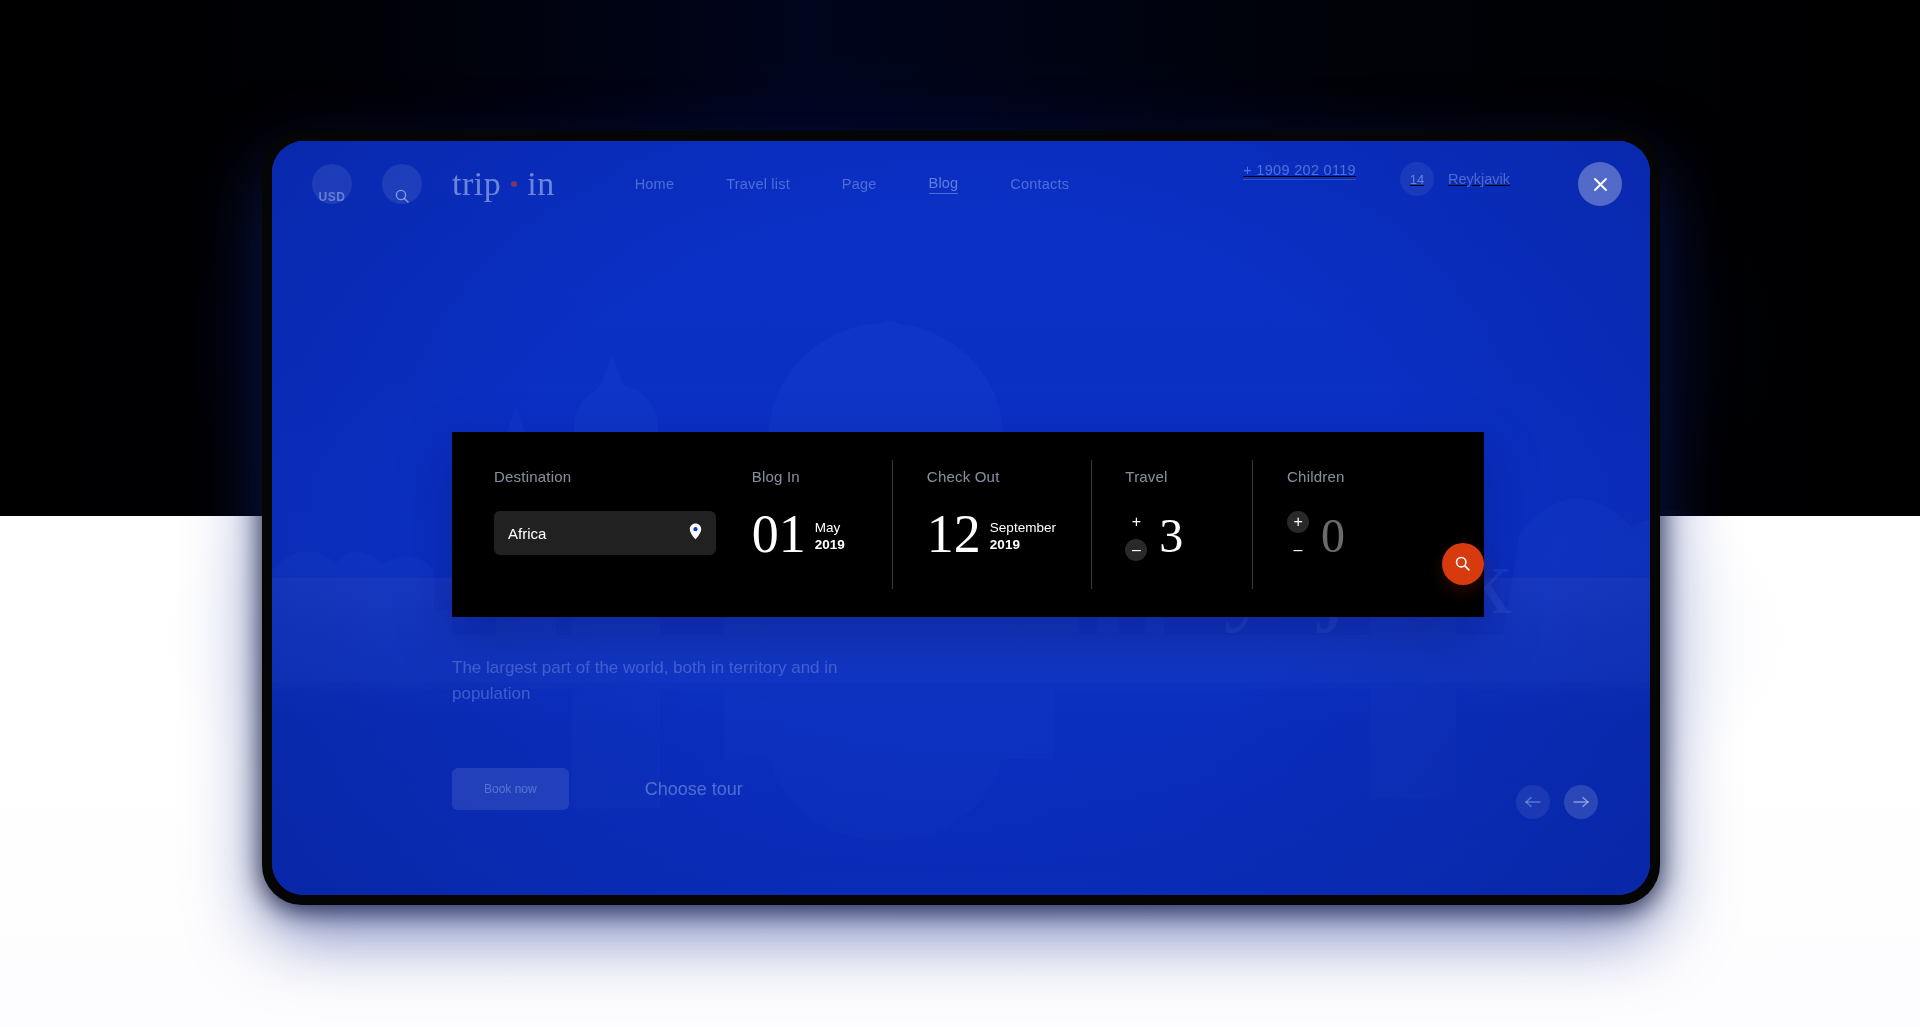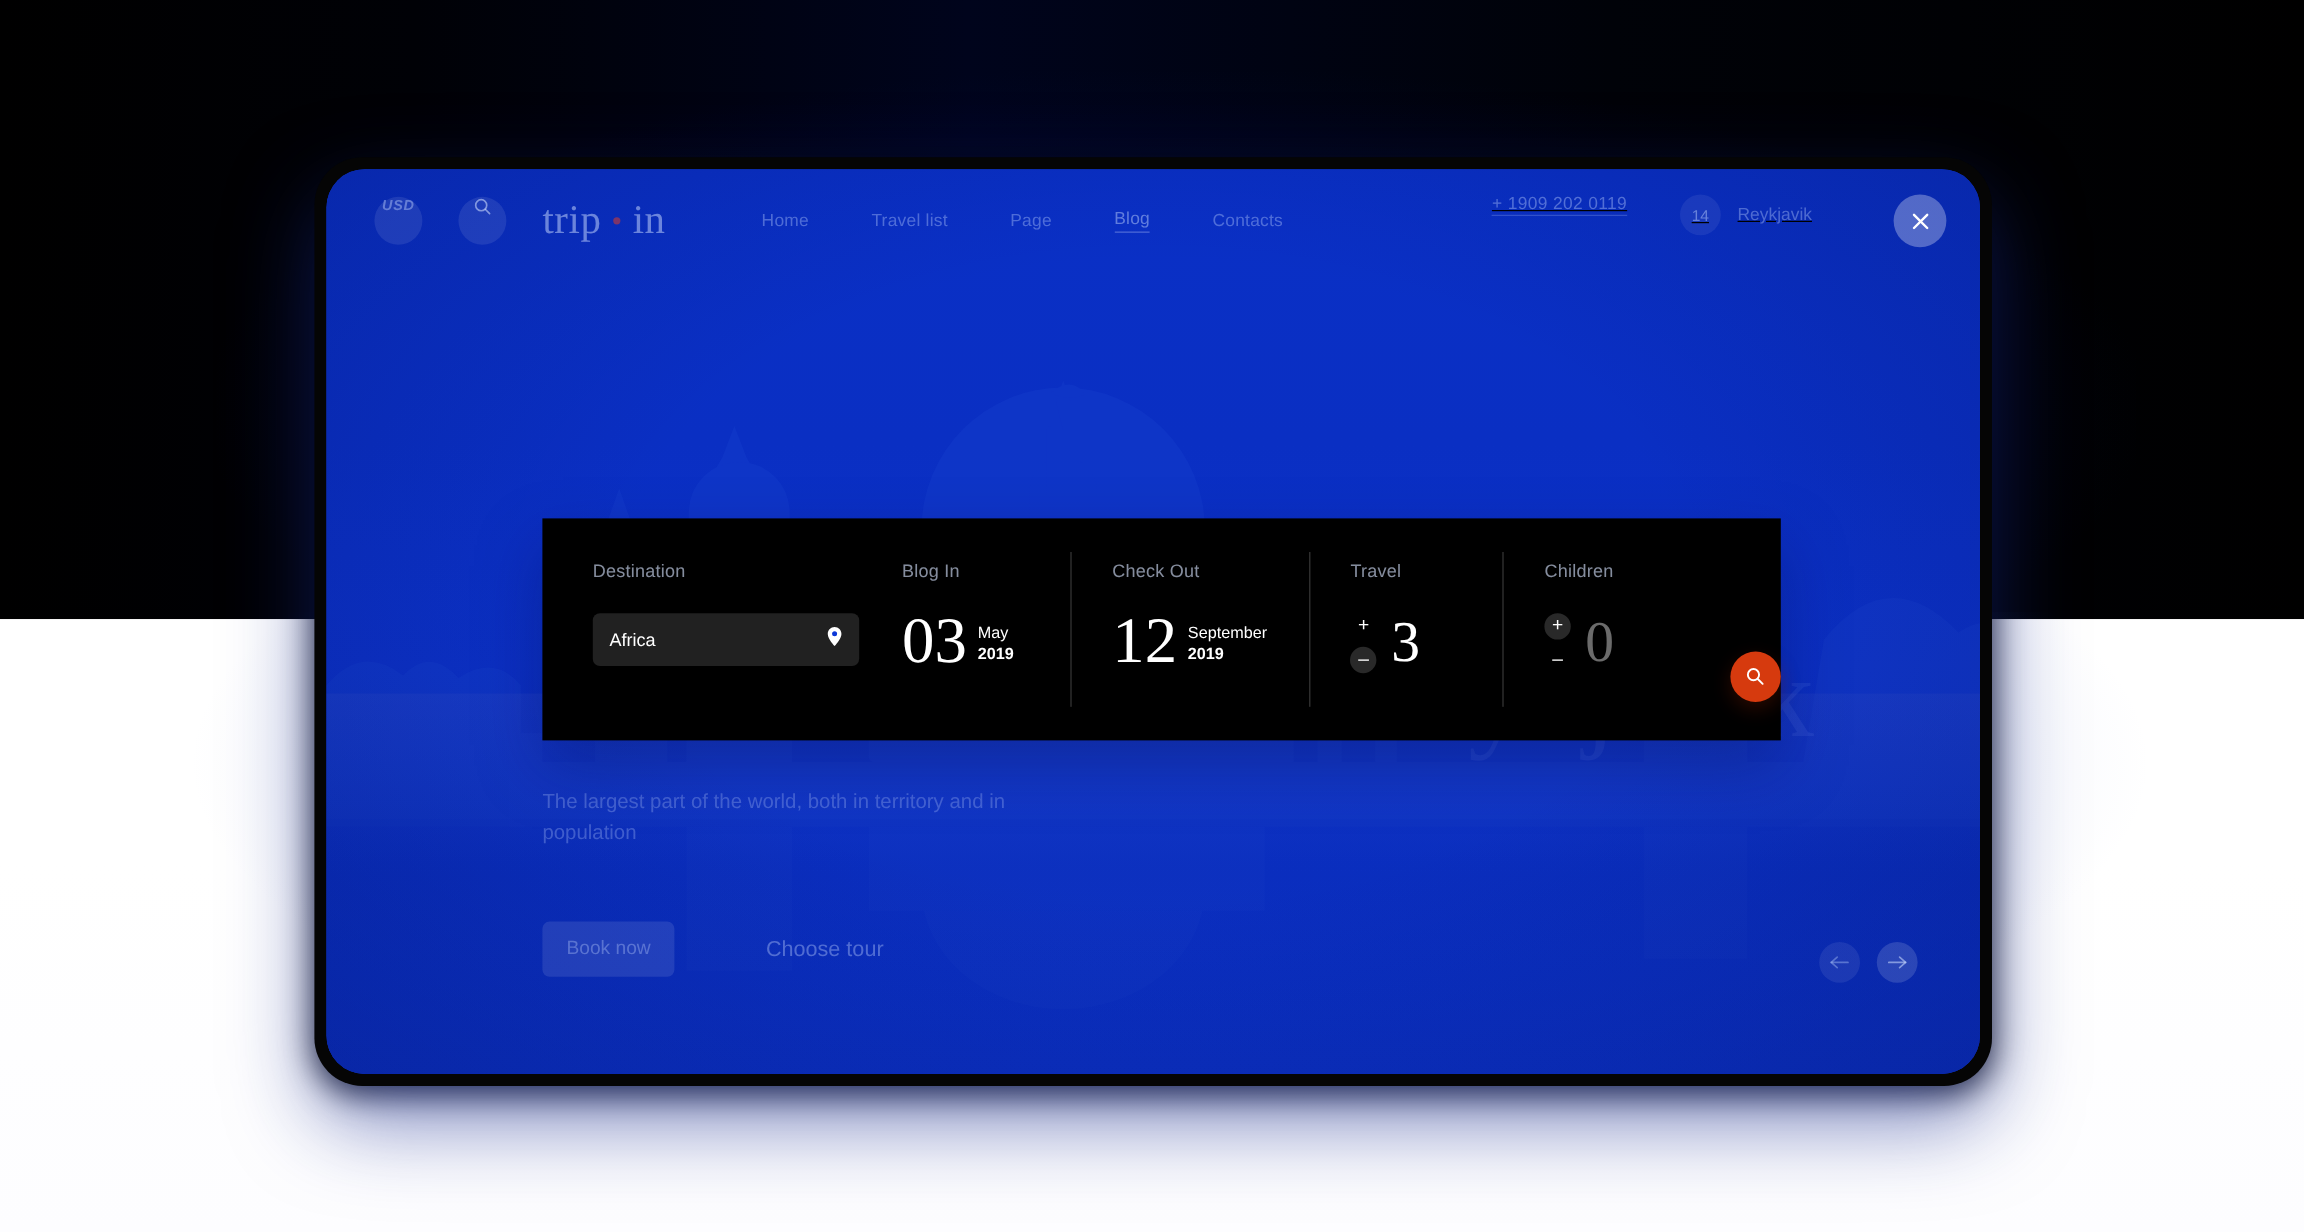--- a/index.html
+++ b/index.html
@@ -60,23 +60,22 @@
   }
 
   
   .header{
     position:absolute;left:0;top:0;width:100%;height:86px;
     display:flex;align-items:center;
   }
   .circle-btn{
     width:40px;height:40px;border-radius:50%;
     background:rgba(255,255,255,.09);
-    display:flex;align-items:flex-start;justify-content:center;
+    display:flex;align-items:flex-end;justify-content:center;
     color:rgba(215,228,255,.55);
-    font-style:italic;
   }
   .usd-badge{
     margin-left:57px;font-size:12px;letter-spacing:.6px;font-weight:700;
     color:rgba(200,218,255,.42);
   }
   .usd-wrap{margin-left:40px;}
   .search-wrap{margin-left:30px;}
   .logo{
     margin-left:30px;
     font-family:"Liberation Serif", serif;
@@ -123,23 +122,23 @@
   .hero-title{
     font-family:"Liberation Serif", serif;
     font-size:96px;line-height:1;color:rgba(150,180,255,.16);margin:0;
   }
   .hero-sub{
     margin-top:28px;font-size:17px;line-height:1.5;
     color:rgba(185,205,255,.30);max-width:400px;
   }
   .hero-actions{margin-top:62px;display:flex;align-items:center;gap:28px;}
   .btn-book{
-    padding:14px 20px;border-radius:6px;
+    padding:14px 32px;border-radius:6px;
     background:rgba(255,255,255,.10);
-    font-size:16px;color:rgba(195,214,255,.34);
+    font-size:12px;color:rgba(195,214,255,.34);
     border:none;cursor:pointer;
   }
   .link-tour{
     font-size:18px;color:rgba(195,214,255,.38);cursor:pointer;margin-left:48px;
   }
   .hero-next{
     position:absolute;left:845px;top:392px;
     font-family:"Liberation Serif", serif;
     font-size:96px;line-height:1;color:rgba(150,180,255,.10);
   }
@@ -358,21 +357,21 @@
                 <path d="M6.5 0.6C3.3 0.6 0.8 3.1 0.8 6.3c0 4.2 5.7 10.1 5.7 10.1s5.7-5.9 5.7-10.1c0-3.2-2.5-5.7-5.7-5.7z" fill="#ffffff"></path>
                 <circle cx="6.5" cy="6.2" r="2.1" fill="#0b37d8"></circle>
               </svg>
             </span>
           </div>
         </div>
 
         <div class="bk-col bk-date">
           <div class="bk-label">Blog In</div>
           <div class="date-row">
-            <div class="date-day">03</div>
+            <div class="date-day">01</div>
             <div class="date-md">
               <div class="date-month">May</div>
               <div class="date-year">2019</div>
             </div>
           </div>
         </div>
 
         <div class="divider"></div>
 
         <div class="bk-col bk-date" style="width:196px;">

